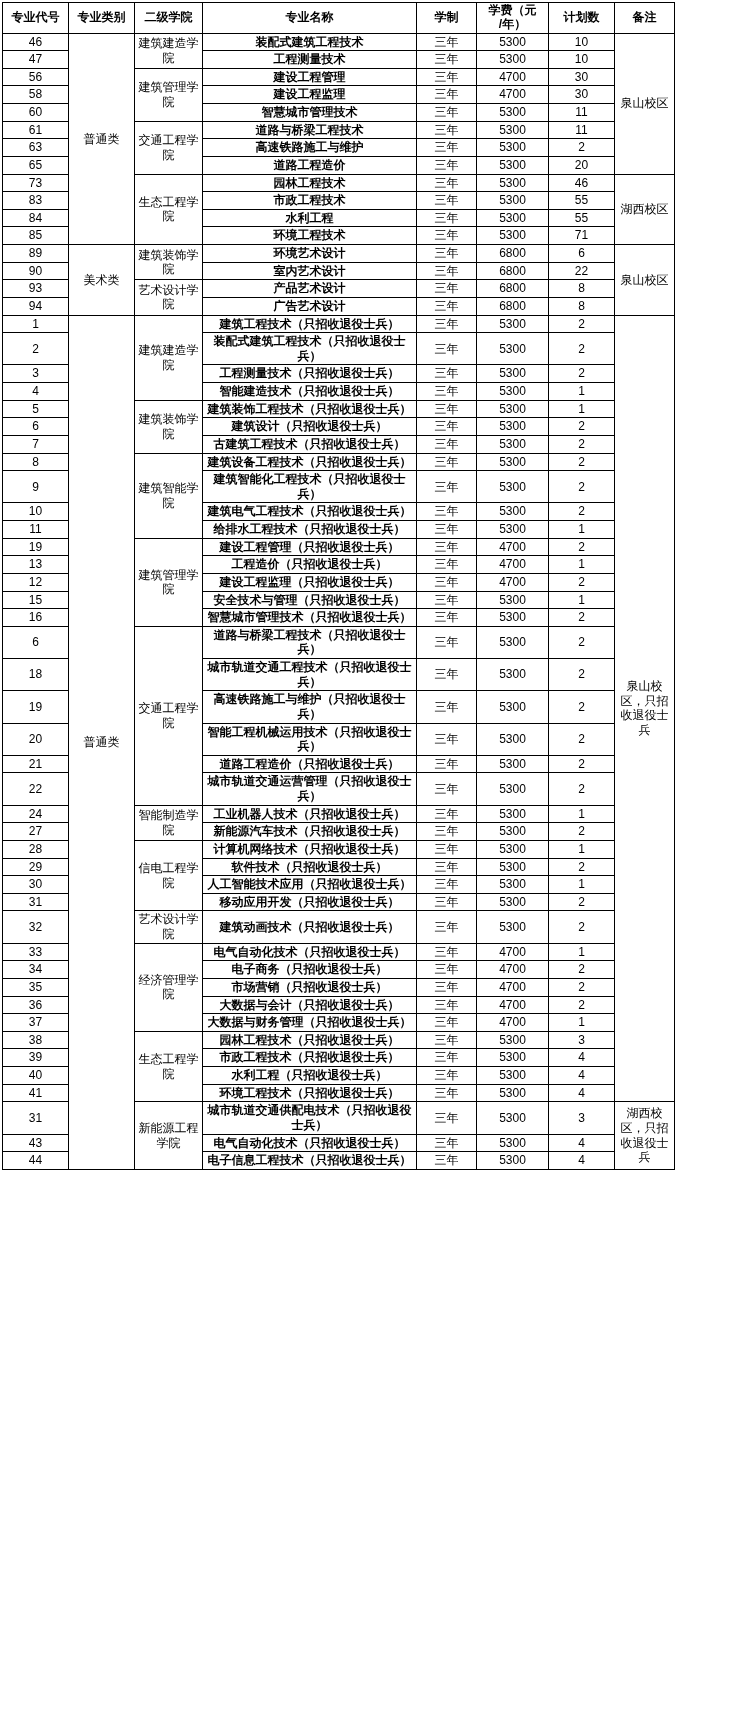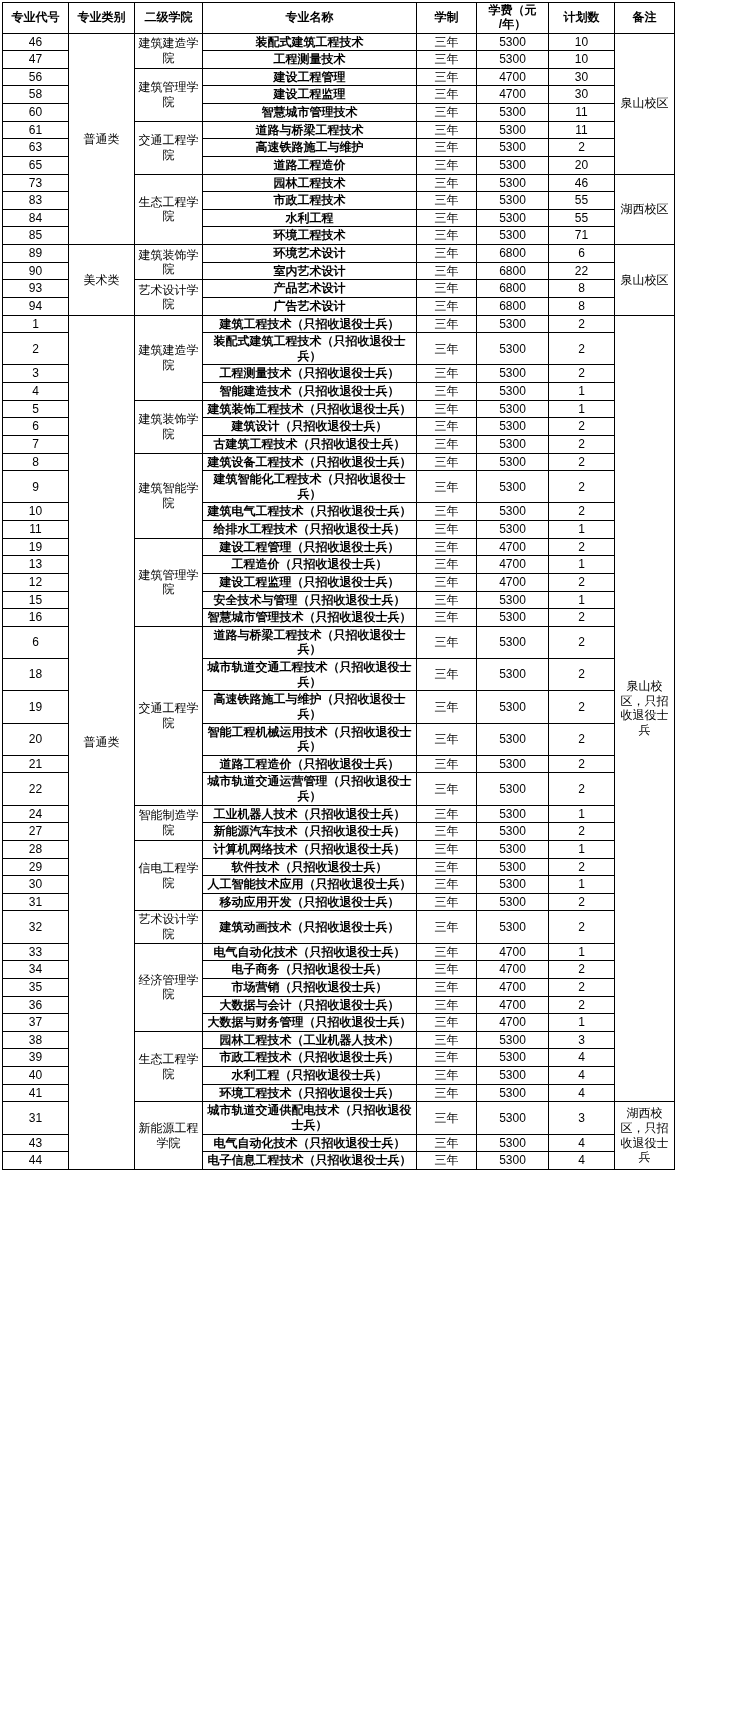--- a/index.html
+++ b/index.html
@@ -462,21 +462,21 @@
         <tr>
           <td class="code">37</td>
           <td class="major-name">大数据与财务管理（只招收退役士兵）</td>
           <td class="years">三年</td>
           <td class="fee">4700</td>
           <td class="quota">1</td>
         </tr>
         <tr>
           <td class="code">38</td>
           <td class="vert" rowspan="4">生态工程学院</td>
-          <td class="major-name">园林工程技术（工业机器人技术）</td>
+          <td class="major-name">园林工程技术（只招收退役士兵）</td>
           <td class="years">三年</td>
           <td class="fee">5300</td>
           <td class="quota">3</td>
         </tr>
         <tr>
           <td class="code">39</td>
           <td class="major-name">市政工程技术（只招收退役士兵）</td>
           <td class="years">三年</td>
           <td class="fee">5300</td>
           <td class="quota">4</td>

